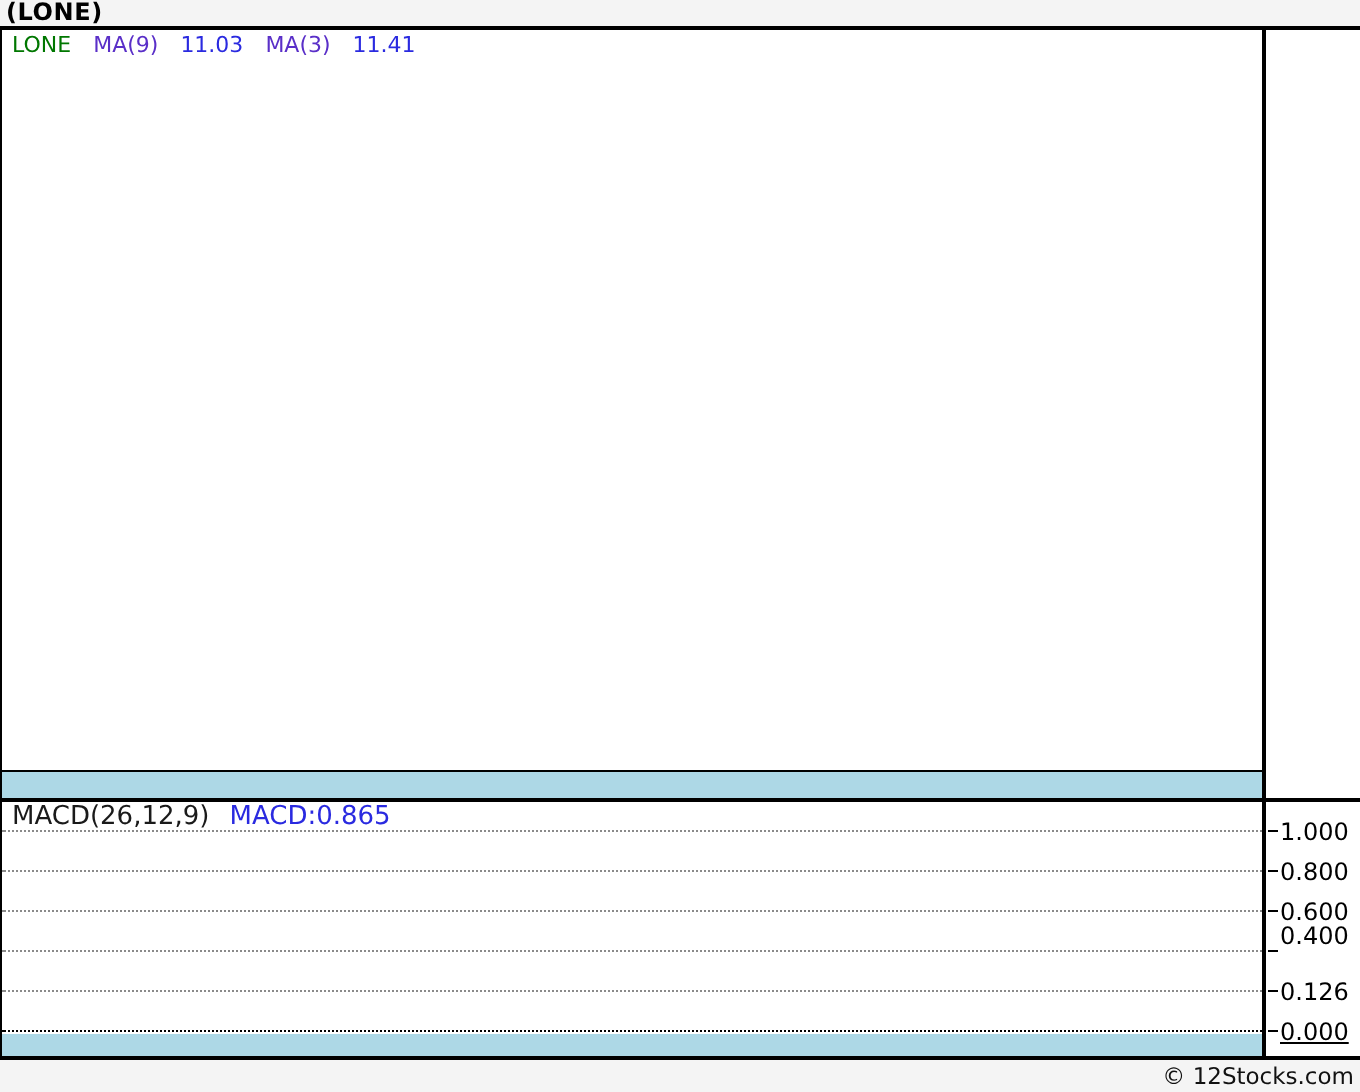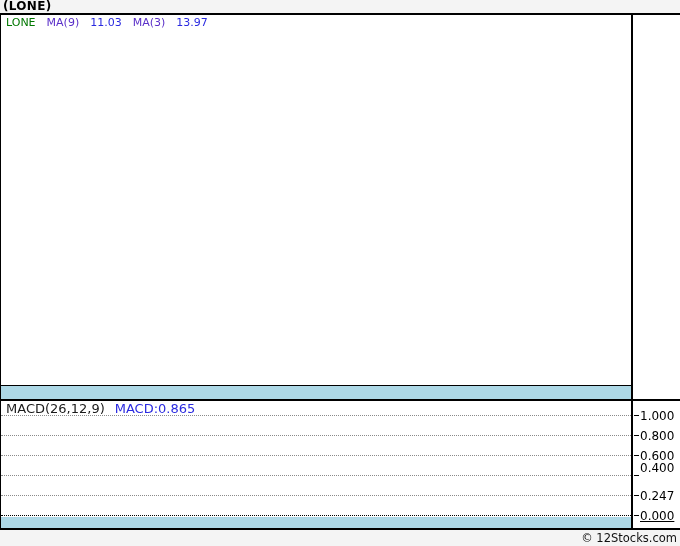--- a/index.html
+++ b/index.html
@@ -94,21 +94,21 @@
   <div class="top-line"></div>
 
   <div class="left-border"></div>
 
   <div class="price-panel">
     <div class="indicator-row">
       <span class="sym">LONE</span>
       <span class="ma-label">MA(9)</span>
       <span class="ma-value">11.03</span>
       <span class="ma-label">MA(3)</span>
-      <span class="ma-value">13.97</span>
+      <span class="ma-value">11.41</span>
     </div>
   </div>
 
   <div class="price-bottom-line"></div>
   <div class="band-top"></div>
   <div class="divider-line"></div>
 
   <div class="macd-panel">
     <div class="macd-row">
       <span class="macd-name">MACD(26,12,9)</span>
@@ -130,20 +130,20 @@
   <div class="tick-mark tm-0"></div>
   <div class="tick-mark tm-1"></div>
   <div class="tick-mark tm-2"></div>
   <div class="tick-mark tm-3"></div>
   <div class="tick-mark tm-4"></div>
   <div class="tick-mark tm-5"></div>
   <span class="tick-label tl-0">1.000</span>
   <span class="tick-label tl-1">0.800</span>
   <span class="tick-label tl-2">0.600</span>
   <span class="tick-label tl-3">0.400</span>
-  <span class="tick-label tl-4">0.247</span>
+  <span class="tick-label tl-4">0.126</span>
   <span class="tick-label tl-5">0.000</span>
 
   <div class="footer">
     <span class="footer-credit">© 12Stocks.com</span>
   </div>
 
 </div>
 
 </body></html>

